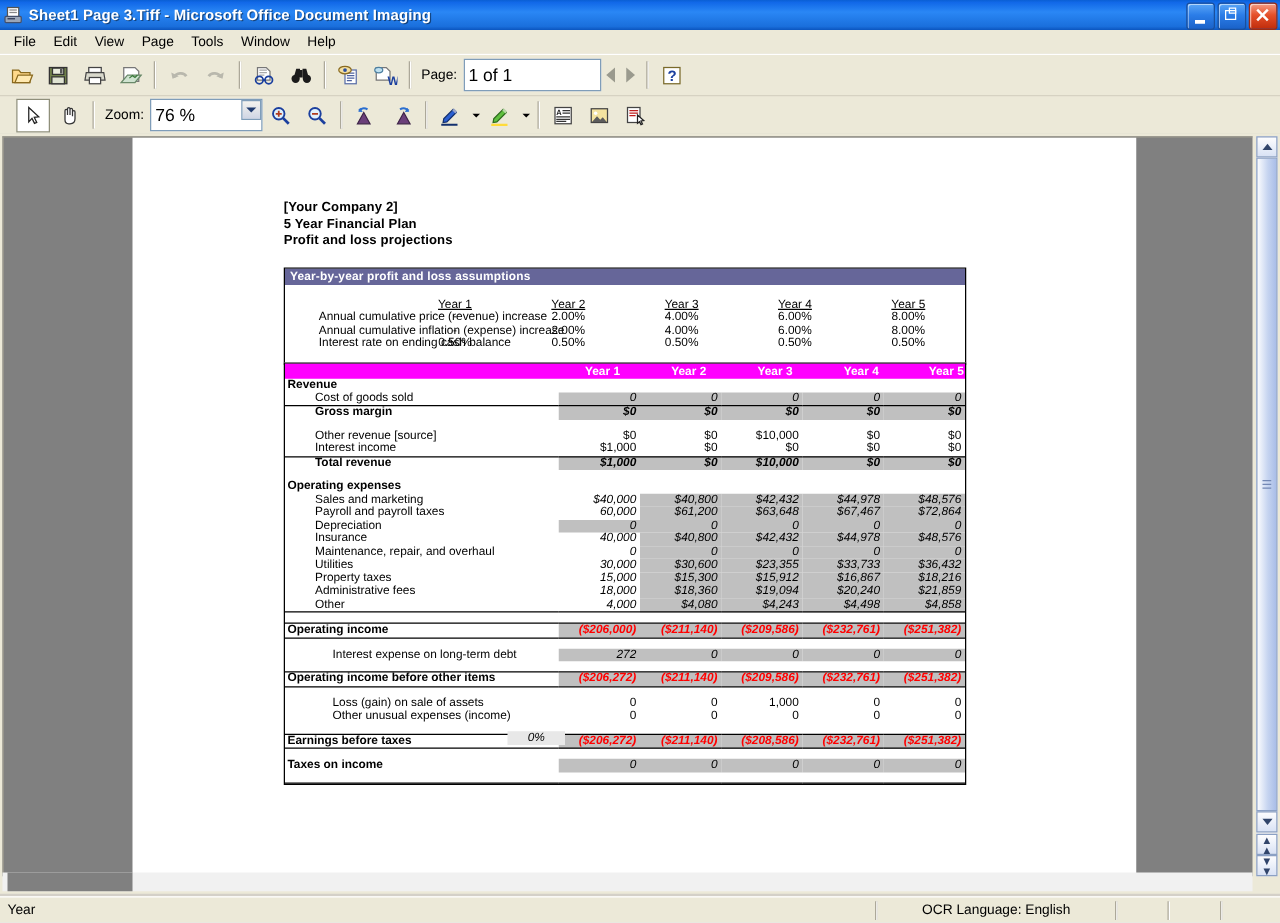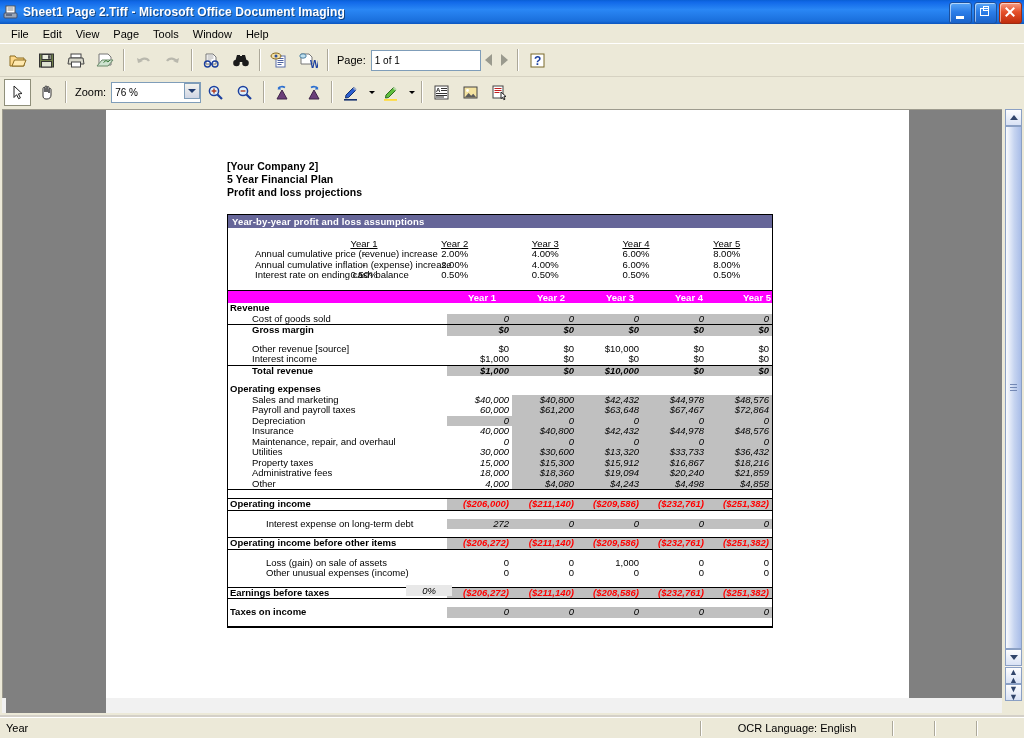--- a/index.html
+++ b/index.html
@@ -47,30 +47,30 @@
   }
   .menubar .mi{font-size:11px;color:#000;padding:2px 7px;cursor:default;}
 
   
   .tbar{
     position:absolute;left:0;width:1024px;background:#ece9d8;
     display:flex;align-items:center;box-sizing:border-box;
     border-top:1px solid #fff;
   }
   #tbar1{top:43px;height:33px;padding-left:3px;}
-  #tbar2{top:76px;height:31px;padding-left:3px;border-top:1px solid #d6d2c2;}
+  #tbar2{top:76px;height:31px;padding-left:12px;border-top:1px solid #d6d2c2;}
   .tbtn{
     width:25px;height:25px;display:flex;align-items:center;justify-content:center;
     position:relative;cursor:default;border:1px solid transparent;margin:0 1px;flex:0 0 auto;
   }
   .tbtn.pressed{border:1px solid #8f8f7a;background:#fff;}
   .tsep{width:1px;height:22px;background:#aca899;border-right:1px solid #fff;margin:0 4px;flex:0 0 auto;}
   .tlabel{font-size:11px;color:#000;margin:0 5px 0 4px;white-space:nowrap;}
   .tinput{
-    height:21px;border:1px solid #7f9db9;background:#fff;font-size:10px;
+    height:26px;border:1px solid #7f9db9;background:#fff;font-size:14px;
     padding:1px 3px;box-sizing:border-box;font-family:"Liberation Sans",sans-serif;
     color:#000;line-height:15px;
   }
   .combo{position:relative;display:flex;align-items:center;}
   .combo .tinput{padding-right:18px;}
   .combo .cbtn{
     position:absolute;right:1px;top:1px;width:16px;height:16px;
     background:linear-gradient(180deg,#f4f3ee,#cfd5e4);
     border:1px solid #7f9db9;box-sizing:border-box;
     display:flex;align-items:center;justify-content:center;cursor:default;
@@ -170,21 +170,21 @@
   <div class="titlebar">
     <span class="tb-icon">
       <svg width="16" height="16" viewBox="0 0 16 16">
         <rect x="3" y="2" width="9" height="11" fill="#fff" stroke="#555"></rect>
         <rect x="1" y="9" width="13" height="5" rx="1" fill="#9aa6b8" stroke="#44506b"></rect>
         <rect x="3" y="10.5" width="6" height="1" fill="#2b3550"></rect>
         <rect x="4.5" y="3.5" width="6" height="1" fill="#888"></rect>
         <rect x="4.5" y="5.5" width="6" height="1" fill="#888"></rect>
       </svg>
     </span>
-    <span class="tb-text">Sheet1 Page 2.Tiff - Microsoft Office Document Imaging</span>
+    <span class="tb-text">Sheet1 Page 3.Tiff - Microsoft Office Document Imaging</span>
     <div class="wbtns">
       <div class="wbtn">
           <i class="wb-min"></i>
         </div>
       <div class="wbtn">
           <i class="wb-res1"></i>
           <i class="wb-res2"></i>
         </div>
       <div class="wbtn close">
           <i class="wb-x1"></i>
@@ -588,21 +588,21 @@
                 <td class="n it">0</td>
                 <td class="n sh it">0</td>
                 <td class="n sh it">0</td>
                 <td class="n sh it">0</td>
                 <td class="n sh it">0</td>
               </tr>
               <tr>
                 <td class="l1">Utilities</td>
                 <td class="n it">30,000</td>
                 <td class="n sh it">$30,600</td>
-                <td class="n sh it">$13,320</td>
+                <td class="n sh it">$23,355</td>
                 <td class="n sh it">$33,733</td>
                 <td class="n sh it">$36,432</td>
               </tr>
               <tr>
                 <td class="l1">Property taxes</td>
                 <td class="n it">15,000</td>
                 <td class="n sh it">$15,300</td>
                 <td class="n sh it">$15,912</td>
                 <td class="n sh it">$16,867</td>
                 <td class="n sh it">$18,216</td>

